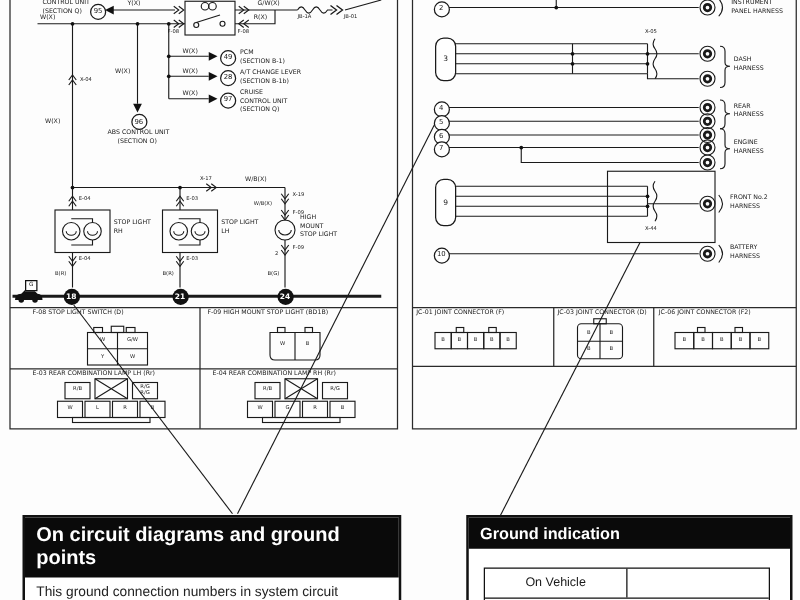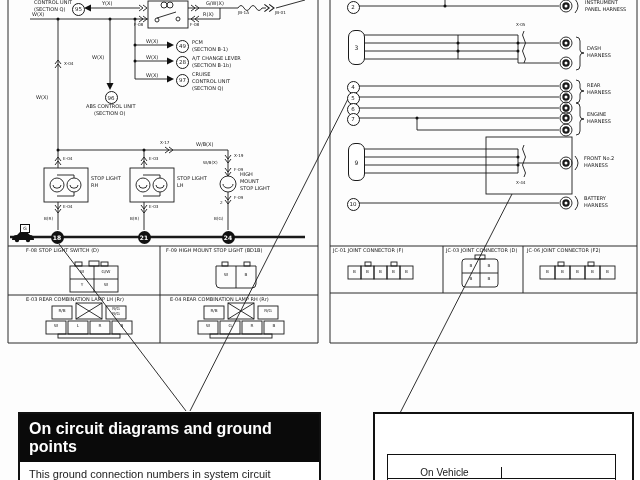--- a/index.html
+++ b/index.html
@@ -16,21 +16,21 @@
   .rrect{position:absolute;z-index:2;width:15px;border:1px solid #1a1a1a;border-radius:7px;background:#fff;
        font-size:6px;display:flex;align-items:center;justify-content:center;}
   .flag{position:absolute;z-index:3;width:8px;height:7px;border:0.8px solid #111;background:#fff;
        font-size:4.5px;display:flex;align-items:center;justify-content:center;}
   .callout{position:absolute;z-index:3;background:#fff;border:2px solid #111;}
   .callout .hdr{background:#0a0a0a;color:#fff;font-family:"Liberation Sans",sans-serif;font-weight:bold;}
   .notebody{font-family:"Liberation Sans",sans-serif;font-size:11px;line-height:14.5px;color:#222;
        padding:5px 9px 0 9px;}
   .gtable{position:absolute;left:12px;top:40px;width:227px;height:60px;border:1.5px solid #111;
        font-family:"Liberation Sans",sans-serif;font-size:10px;}
-  .gtable .row{display:flex;height:23px;border-bottom:1.5px solid #111;align-items:flex-end;}
+  .gtable .row{display:flex;height:23px;border-bottom:1.5px solid #111;}
   .gtable .cell{display:flex;align-items:center;justify-content:center;}
   .gtable .c1{width:113px;border-right:1.5px solid #111;}
   .gtable .c2{flex:1;}
 </style>
 </head>
 <body>
 
 <div id="page">
 
 <svg width="640" height="480" viewBox="0 0 640 480">
@@ -387,20 +387,21 @@
 <span class="t t4 c" style="left:570px;top:270px;width:15px">B</span>
 <span class="t t4 c" style="left:585px;top:270px;width:15px">B</span>
 <span class="t t4 c" style="left:600px;top:270px;width:15px">B</span>
 
 <div class="callout" style="left:18px;top:412px;width:299px;height:80px">
   <div class="hdr" style="font-size:16px;padding:6px 9px">On circuit diagrams and ground points</div>
   <div class="notebody">This ground connection numbers in system circuit diagrams correspond to those in the ground point diagrams.</div>
 </div>
 
 <div class="callout" style="left:373px;top:412px;width:257px;height:80px">
+  <div class="hdr" style="font-size:13px;padding:5px 9px">Ground indication</div>
   <div class="gtable">
     <div class="row">
       <div class="cell c1">On Vehicle</div>
     </div>
   </div>
 </div>
 
 </div>
 
 </body></html>

